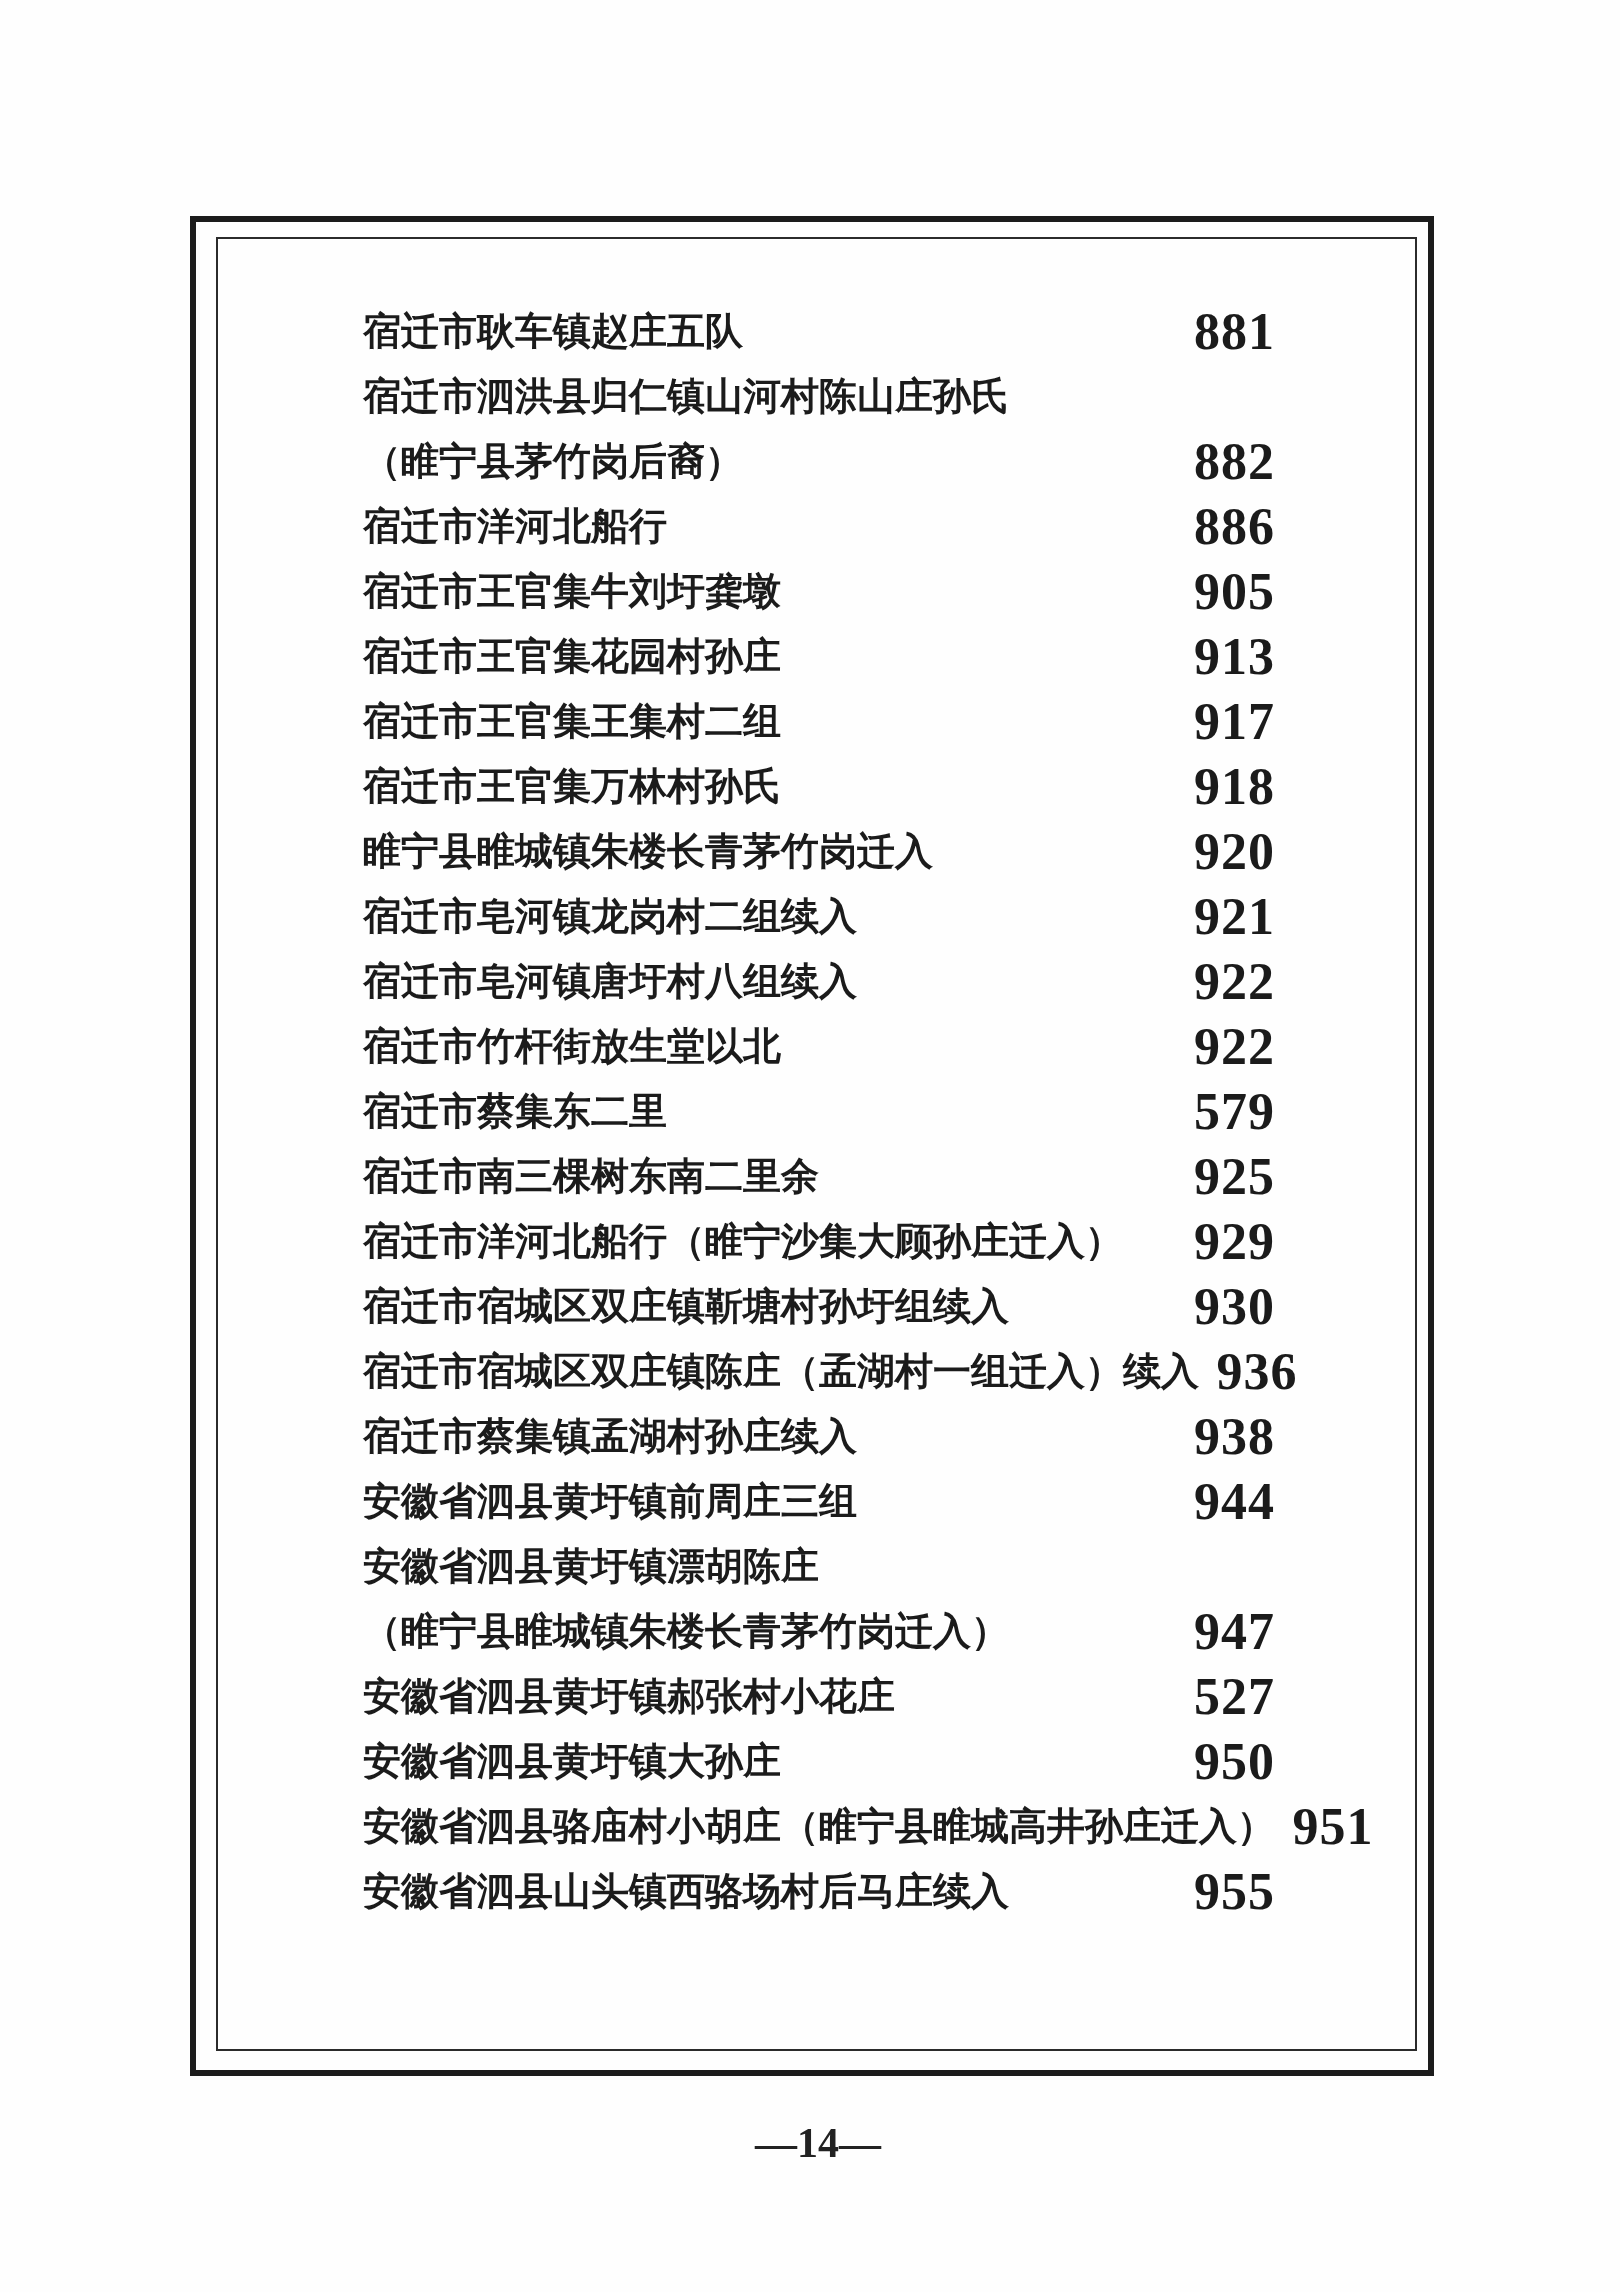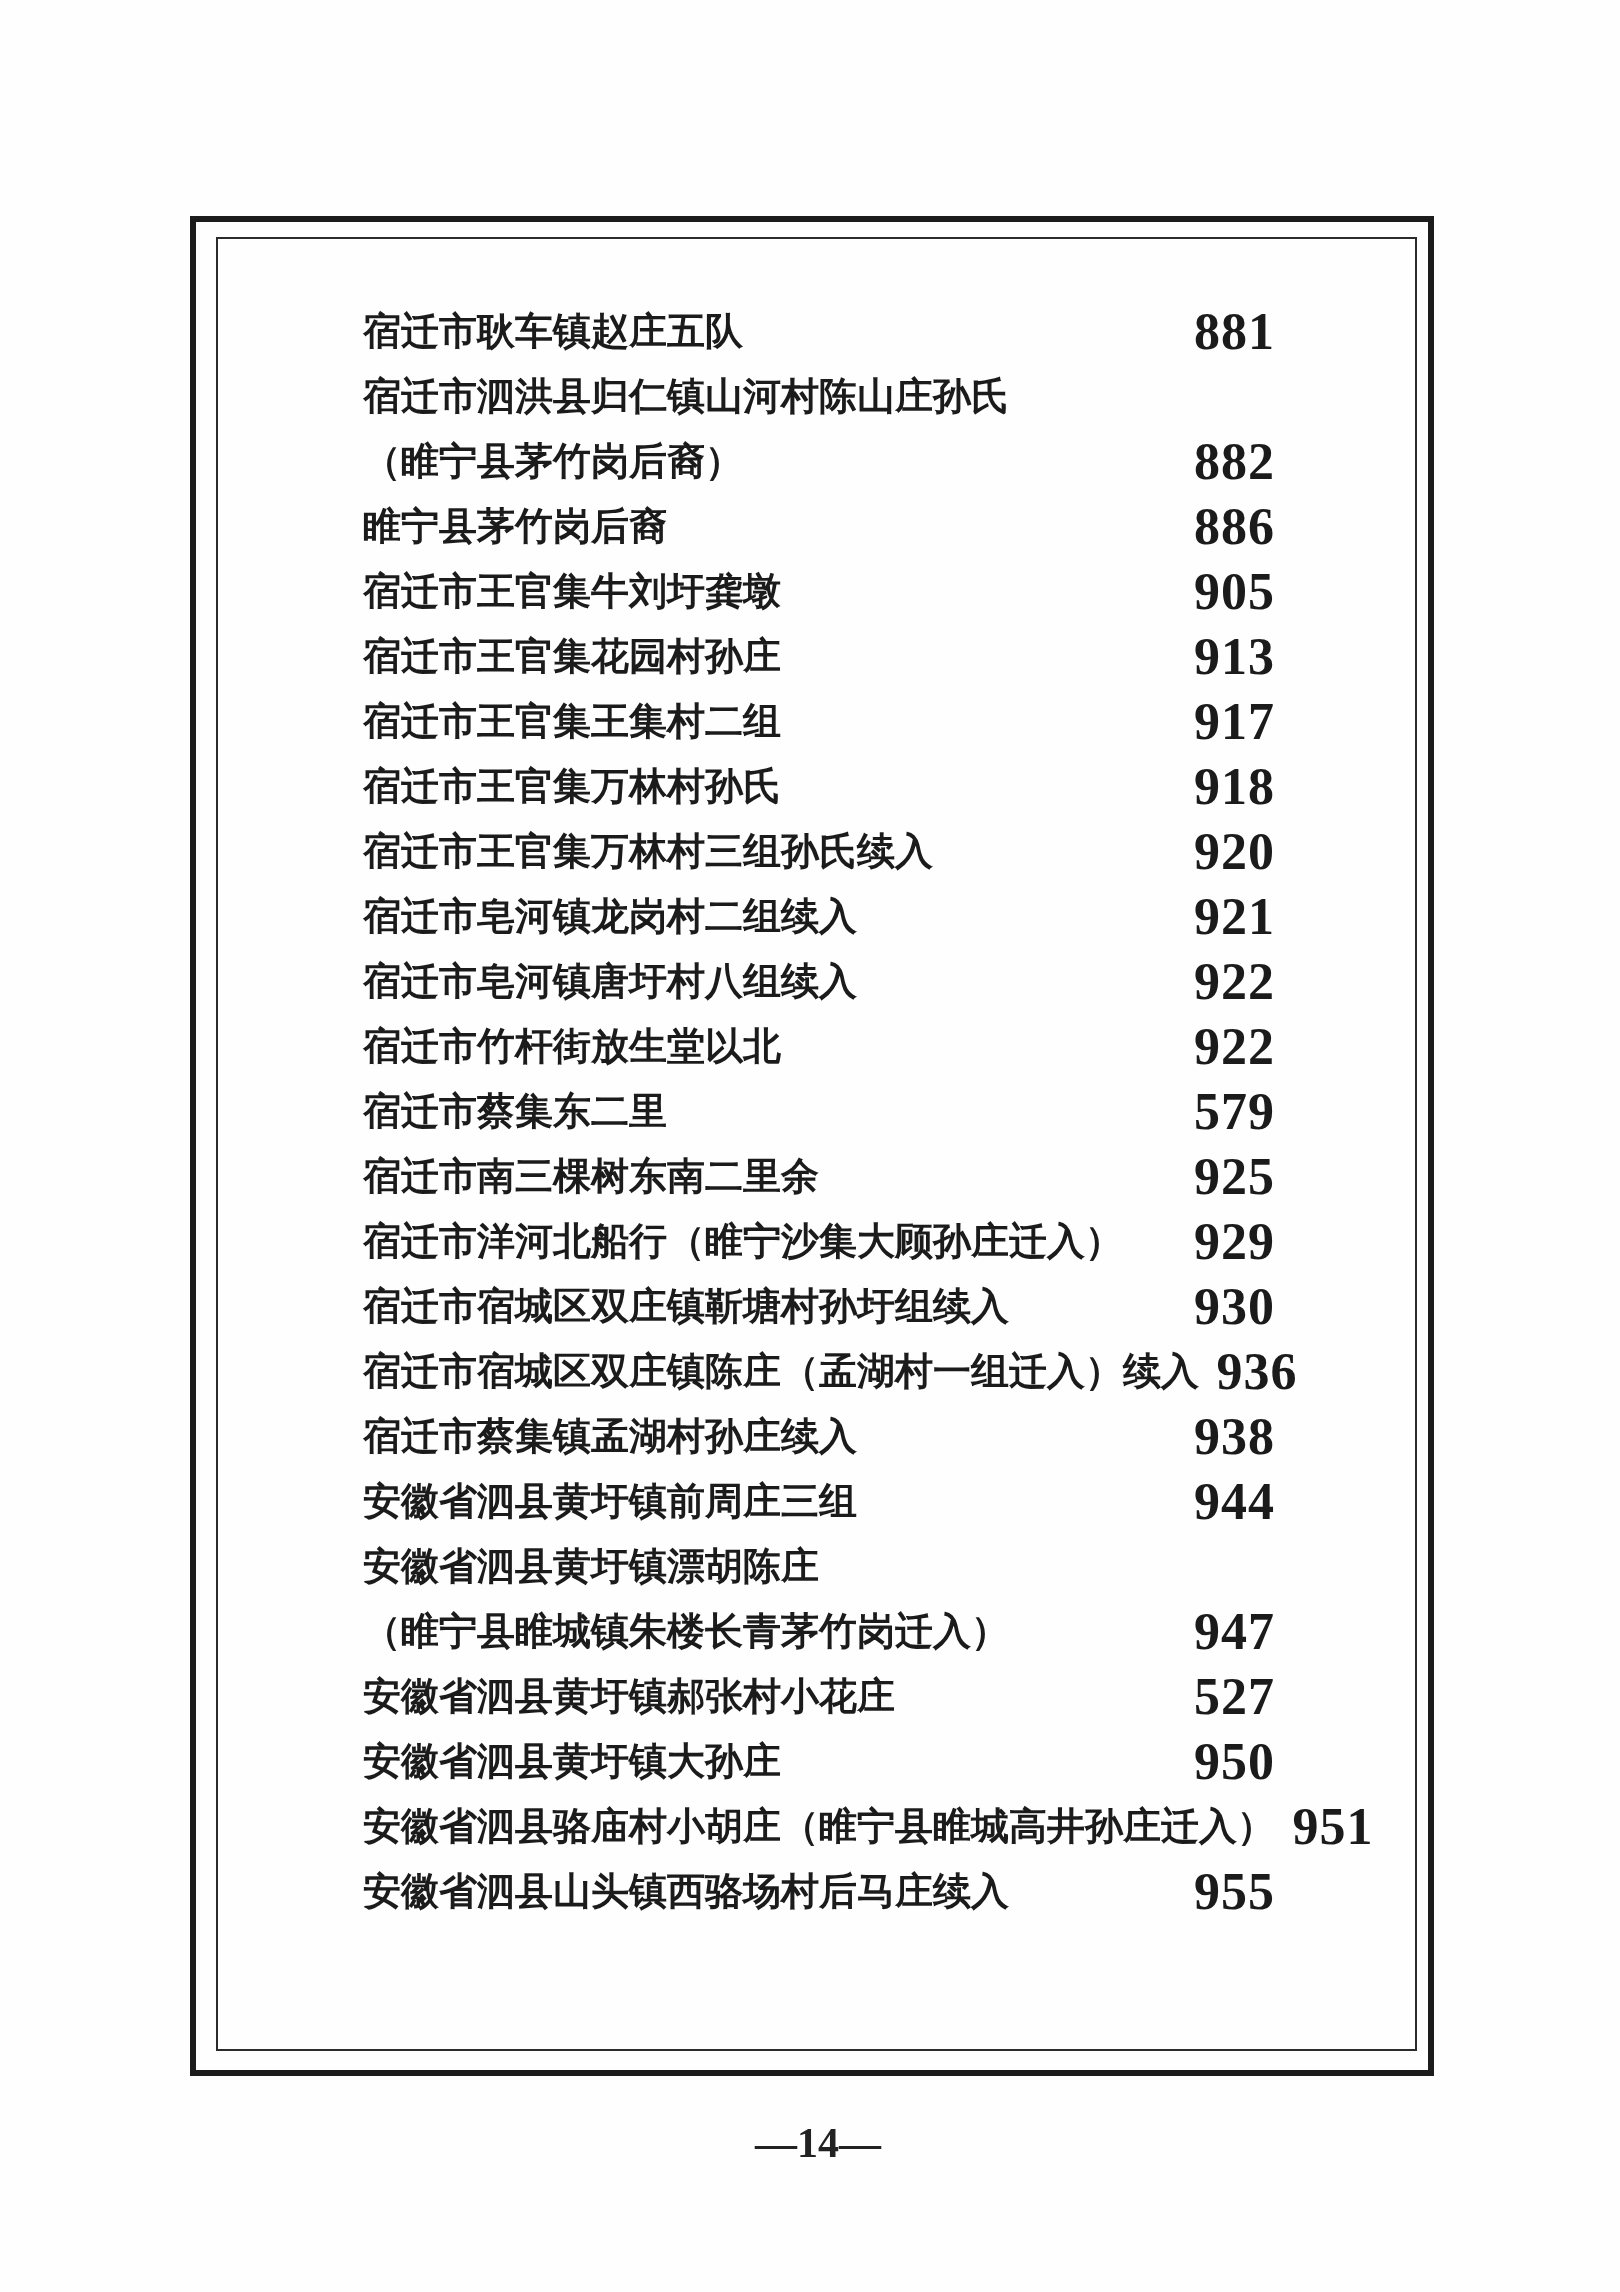--- a/index.html
+++ b/index.html
@@ -90,21 +90,21 @@
         <span class="toc-label">宿迁市泗洪县归仁镇山河村陈山庄孙氏</span>
         <span class="toc-page"></span>
       </div>
 
       <div class="toc-row">
         <span class="toc-label">（睢宁县茅竹岗后裔）</span>
         <span class="toc-page">882</span>
       </div>
 
       <div class="toc-row">
-        <span class="toc-label">睢宁县茅竹岗后裔</span>
+        <span class="toc-label">宿迁市洋河北船行</span>
         <span class="toc-page">886</span>
       </div>
 
       <div class="toc-row">
         <span class="toc-label">宿迁市王官集牛刘圩龚墩</span>
         <span class="toc-page">905</span>
       </div>
 
       <div class="toc-row">
         <span class="toc-label">宿迁市王官集花园村孙庄</span>
@@ -116,21 +116,21 @@
         <span class="toc-label">宿迁市王官集王集村二组</span>
         <span class="toc-page">917</span>
       </div>
 
       <div class="toc-row">
         <span class="toc-label">宿迁市王官集万林村孙氏</span>
         <span class="toc-page">918</span>
       </div>
 
       <div class="toc-row">
-        <span class="toc-label">宿迁市王官集万林村三组孙氏续入</span>
+        <span class="toc-label">睢宁县睢城镇朱楼长青茅竹岗迁入</span>
         <span class="toc-page">920</span>
       </div>
 
       <div class="toc-row">
         <span class="toc-label">宿迁市皂河镇龙岗村二组续入</span>
         <span class="toc-page">921</span>
       </div>
 
       <div class="toc-row">
         <span class="toc-label">宿迁市皂河镇唐圩村八组续入</span>

